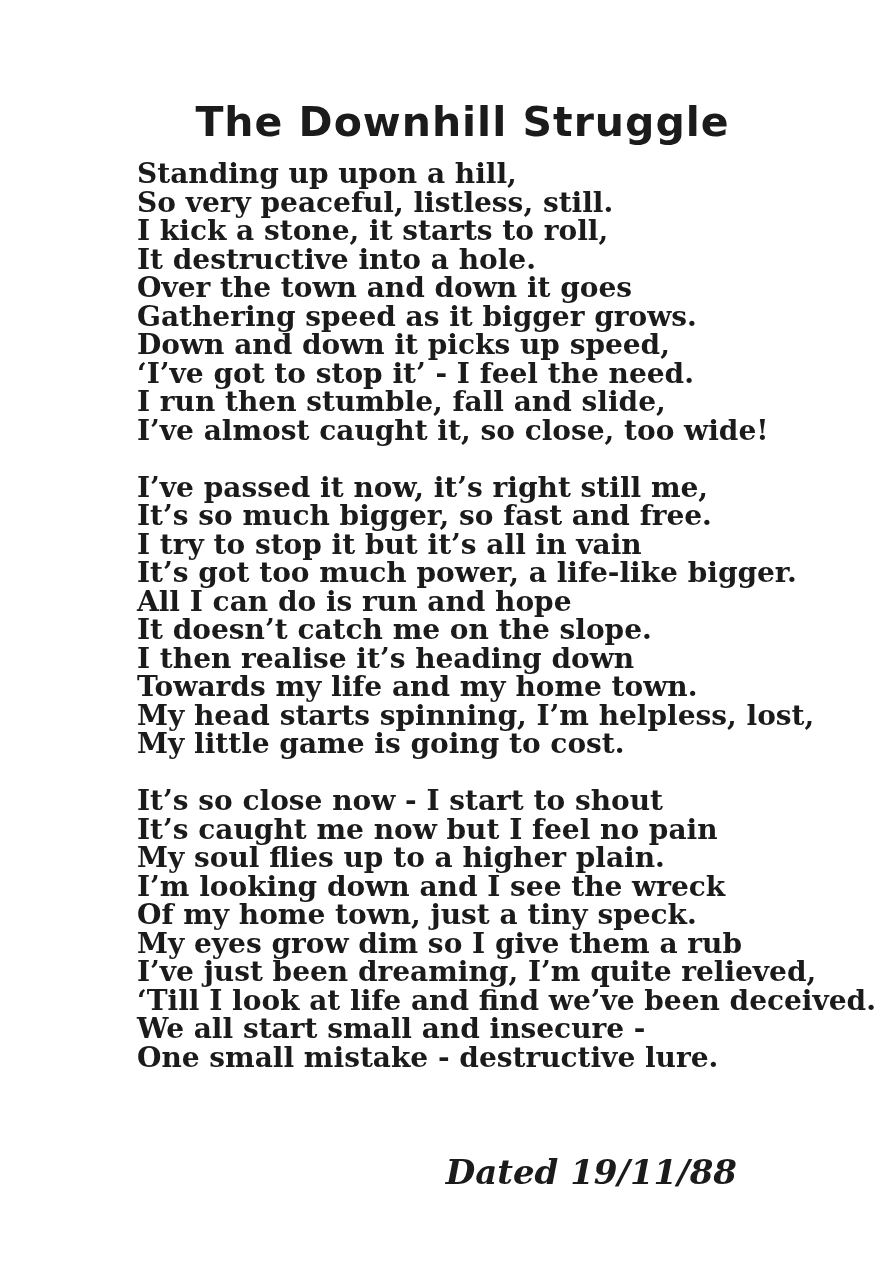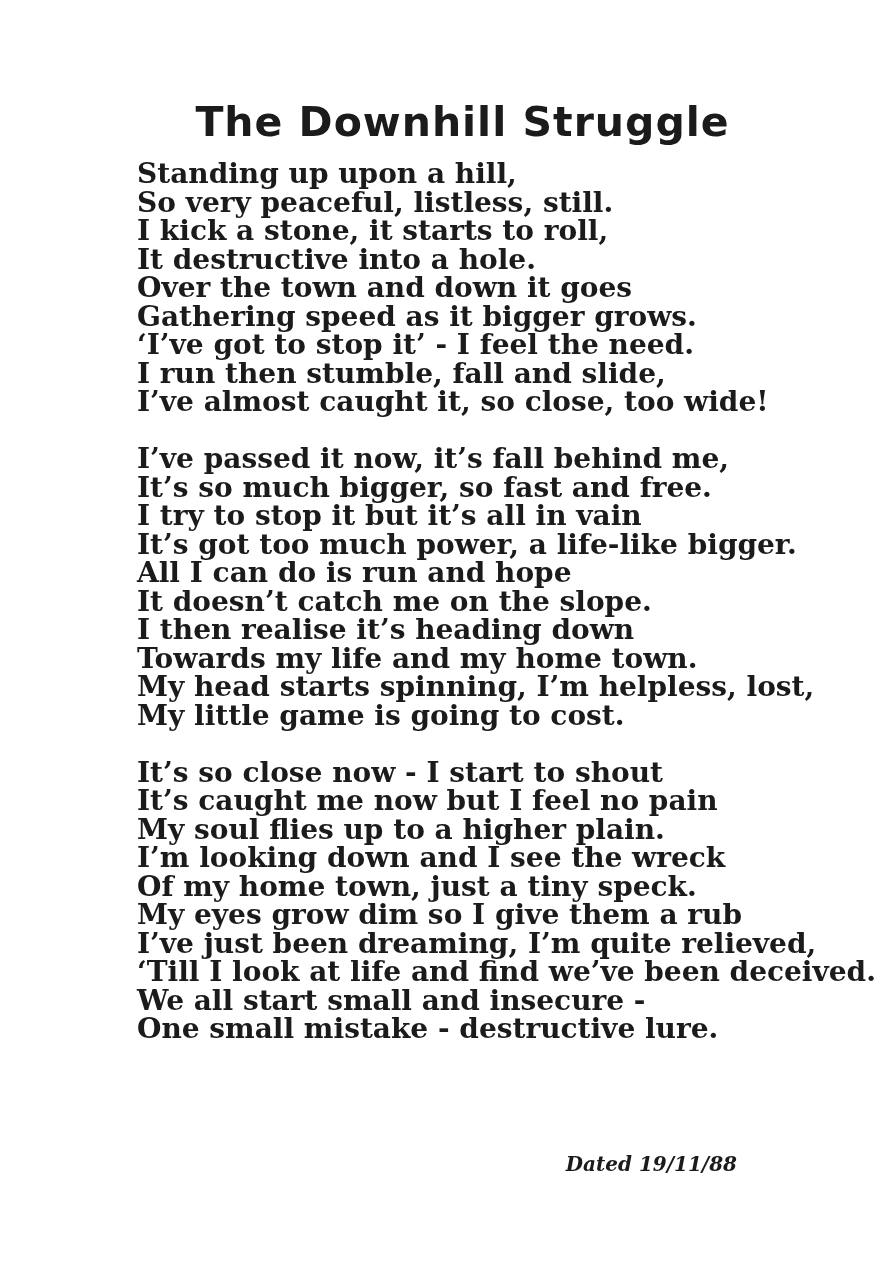--- a/index.html
+++ b/index.html
@@ -45,44 +45,45 @@
   .line {
     white-space: nowrap;
   }
   .dated {
     position: absolute;
     top: 1152px;
     right: 156px;
     font-family: "DejaVu Serif", "Liberation Serif", serif;
     font-style: italic;
     font-weight: 700;
-    font-size: 20px;
+    font-size: 34px;
     color: #1b1b1b;
   }
 </style>
 </head>
 <body>
 
 <div class="page">
   <h1 class="title">The Downhill Struggle</h1>
 
   <div class="poem">
       <div class="stanza">
         <div class="line">Standing up upon a hill,</div>
         <div class="line">So very peaceful, listless, still.</div>
         <div class="line">I kick a stone, it starts to roll,</div>
         <div class="line">It destructive into a hole.</div>
         <div class="line">Over the town and down it goes</div>
         <div class="line">Gathering speed as it bigger grows.</div>
+        <div class="line">Down and down it picks up speed,</div>
         <div class="line">‘I’ve got to stop it’ - I feel the need.</div>
         <div class="line">I run then stumble, fall and slide,</div>
         <div class="line">I’ve almost caught it, so close, too wide!</div>
       </div>
       <div class="stanza">
-        <div class="line">I’ve passed it now, it’s fall behind me,</div>
+        <div class="line">I’ve passed it now, it’s right still me,</div>
         <div class="line">It’s so much bigger, so fast and free.</div>
         <div class="line">I try to stop it but it’s all in vain</div>
         <div class="line">It’s got too much power, a life-like bigger.</div>
         <div class="line">All I can do is run and hope</div>
         <div class="line">It doesn’t catch me on the slope.</div>
         <div class="line">I then realise it’s heading down</div>
         <div class="line">Towards my life and my home town.</div>
         <div class="line">My head starts spinning, I’m helpless, lost,</div>
         <div class="line">My little game is going to cost.</div>
       </div>

